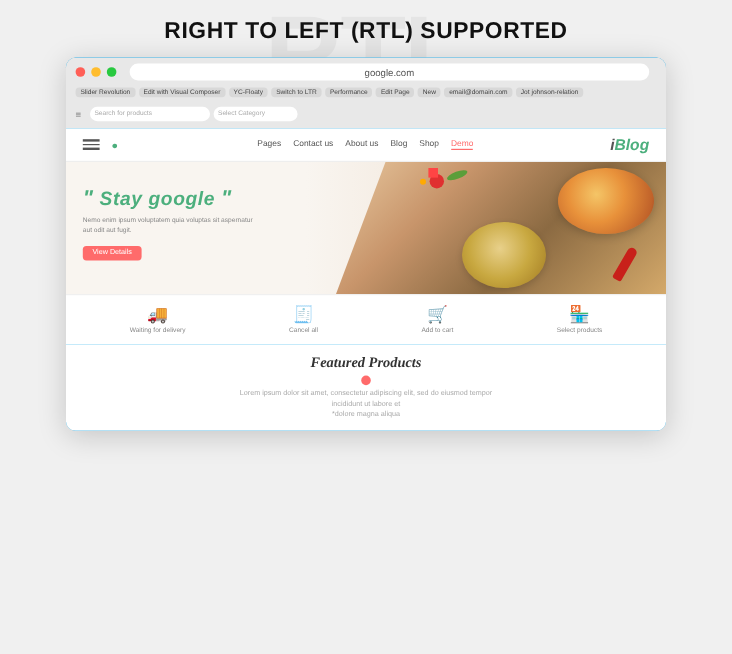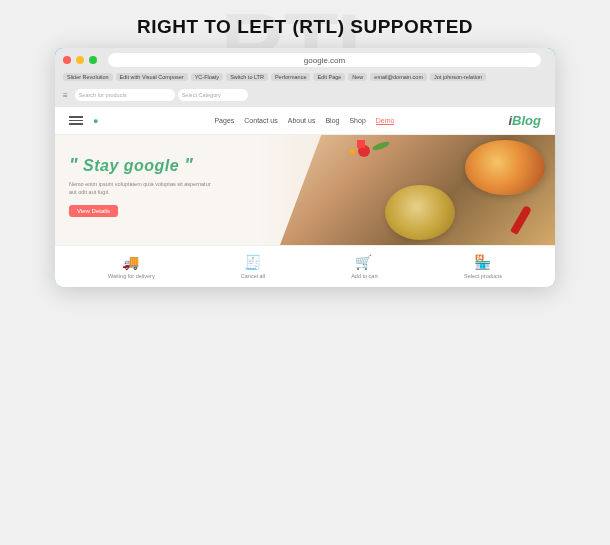--- a/index.html
+++ b/index.html
@@ -408,14 +408,20 @@
     <div class="feature-item">
       <span class="feature-icon">🛒</span>
       <span class="feature-label">Add to cart</span>
     </div>
     <div class="feature-item">
       <span class="feature-icon">🏪</span>
       <span class="feature-label">Select products</span>
     </div>
   </div>
 
+  <div class="featured">
+    <div class="featured-title">Featured Products</div>
+    <div class="featured-dot"></div>
+    <p class="featured-sub">Lorem ipsum dolor sit amet, consectetur adipiscing elit, sed do eiusmod tempor incididunt ut labore et</p>
+    <p class="featured-sub">*dolore magna aliqua</p>
+  </div>
 
 </div>
 
 </body></html>

